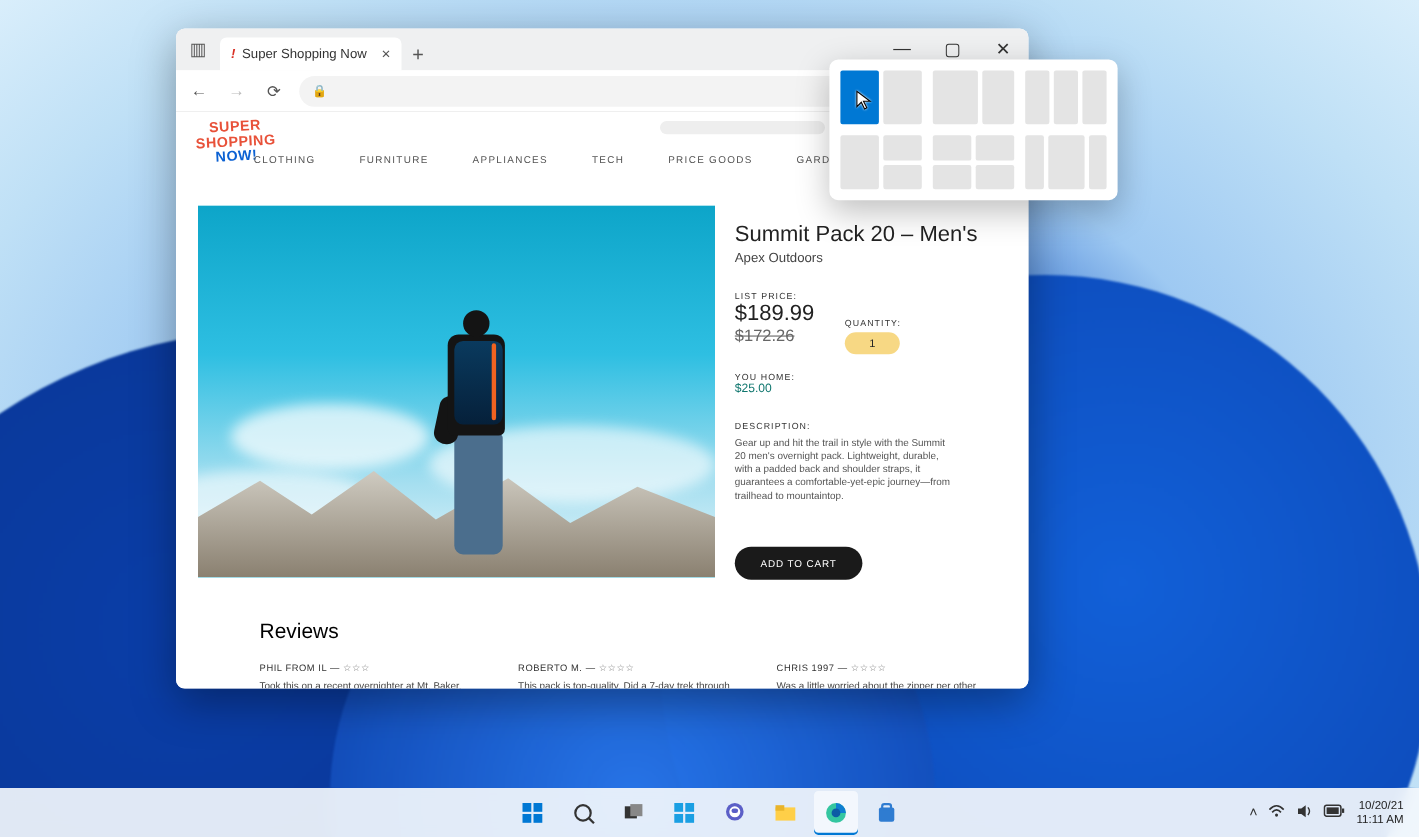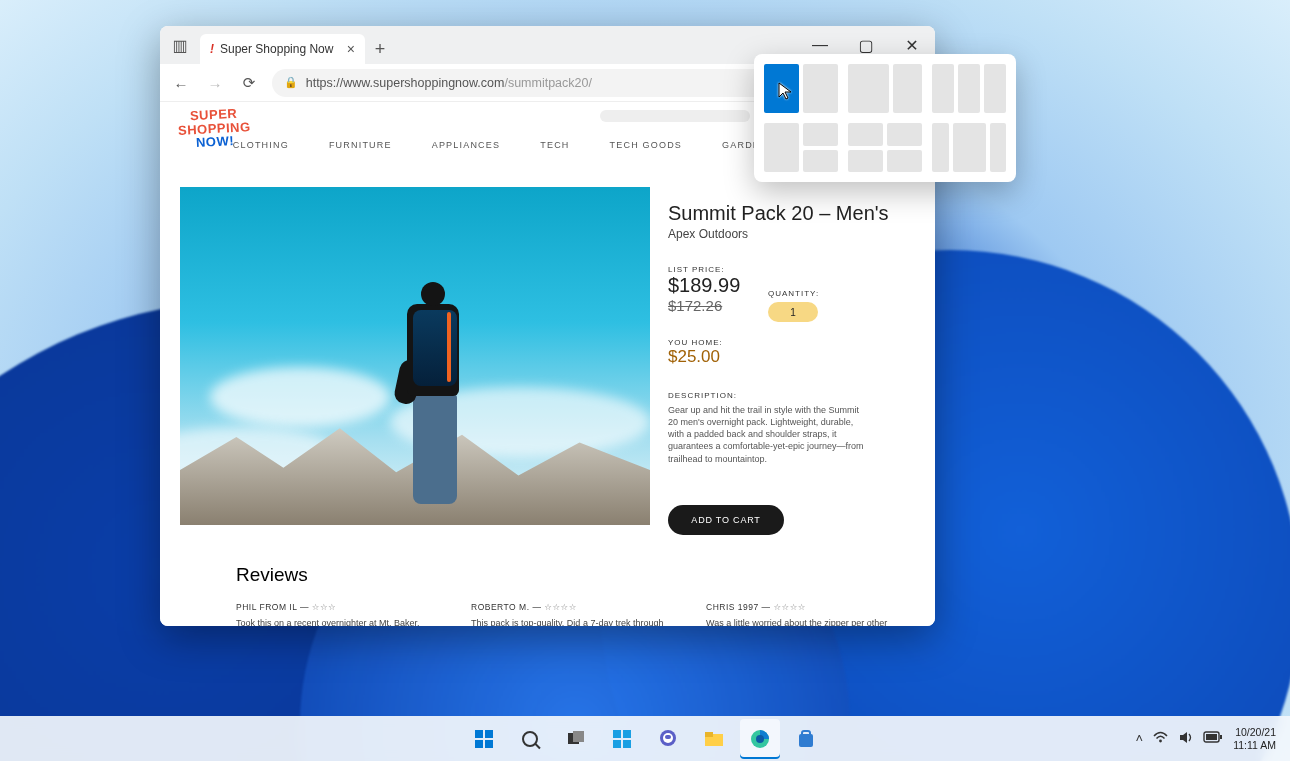--- a/index.html
+++ b/index.html
@@ -74,21 +74,21 @@
   .person .strap{position:absolute;left:62px;top:30px;width:4px;height:70px;background:#f06321;border-radius:2px}
   .person .arm{position:absolute;left:12px;top:78px;width:22px;height:44px;border-radius:10px;background:#141414;transform:rotate(12deg)}
   .person .legs{position:absolute;left:28px;top:112px;width:44px;height:110px;background:#4b6e8d;border-radius:4px 4px 8px 8px}
 
   .details{position:absolute;left:508px;top:100px;right:20px;color:#222;font-size:11px}
   .details h1{font-size:20px;font-weight:400;margin-bottom:2px}
   .details .brand{font-size:12px;color:#444}
   .details .lbl{font-size:8px;letter-spacing:1px;color:#333;margin-top:24px}
   .details .price{font-size:20px}
   .details .strike{text-decoration:line-through;color:#666;font-size:15px}
-  .details .save{color:#a16207;font-size:17px}
+  .details .save{color:#0f766e;font-size:11px}
   .details .desc{font-size:9px;color:#555;line-height:1.35;margin-top:4px;max-width:200px}
   .qtyrow{position:absolute;left:100px;top:0}
   .qty{margin-top:4px;width:50px;height:20px;background:#f7d884;border-radius:10px;display:flex;align-items:center;justify-content:center;font-size:10px}
   .cartbtn{margin-top:40px;width:116px;height:30px;background:#1a1a1a;color:#fff;border:none;border-radius:15px;font-size:9px;letter-spacing:.8px}
 
   .reviews{position:absolute;left:76px;top:462px;right:30px}
   .reviews h2{font-size:19px;font-weight:400;margin-bottom:16px}
   .revrow{display:flex;gap:36px}
   .rev{flex:1;font-size:9px;color:#444}
   .rev .who{font-size:8.5px;letter-spacing:.5px;margin-bottom:6px;color:#333}
@@ -148,37 +148,36 @@
       <div>✕</div>
     </div>
   </div>
 
   <div class="toolbar">
     <div class="navbtn">←</div>
     <div class="navbtn" style="color:#bbb">→</div>
     <div class="navbtn">⟳</div>
     <div class="addr">
       <span class="lock">🔒</span>
-      <span><span>https://www.supershoppingnow.com</span><span class="path">/summitpack20/</span></span>
     </div>
   </div>
 
   <div class="page">
     <div class="logo">
       <div>SUPER</div>
       <div>SHOPPING</div>
       <div><span>NOW!</span></div>
     </div>
     <div class="searchpill"></div>
     <div class="mainnav">
       <span>CLOTHING</span>
       <span>FURNITURE</span>
       <span>APPLIANCES</span>
       <span>TECH</span>
-      <span>TECH GOODS</span>
+      <span>PRICE GOODS</span>
       <span>GARDEN</span>
       <span>OUTDOOR</span>
     </div>
 
     <div class="productimg">
       <div class="sky"></div>
       <div class="cloud c1"></div>
         <div class="cloud c2"></div>
         <div class="cloud c3"></div>
       <div class="mtn"></div>

